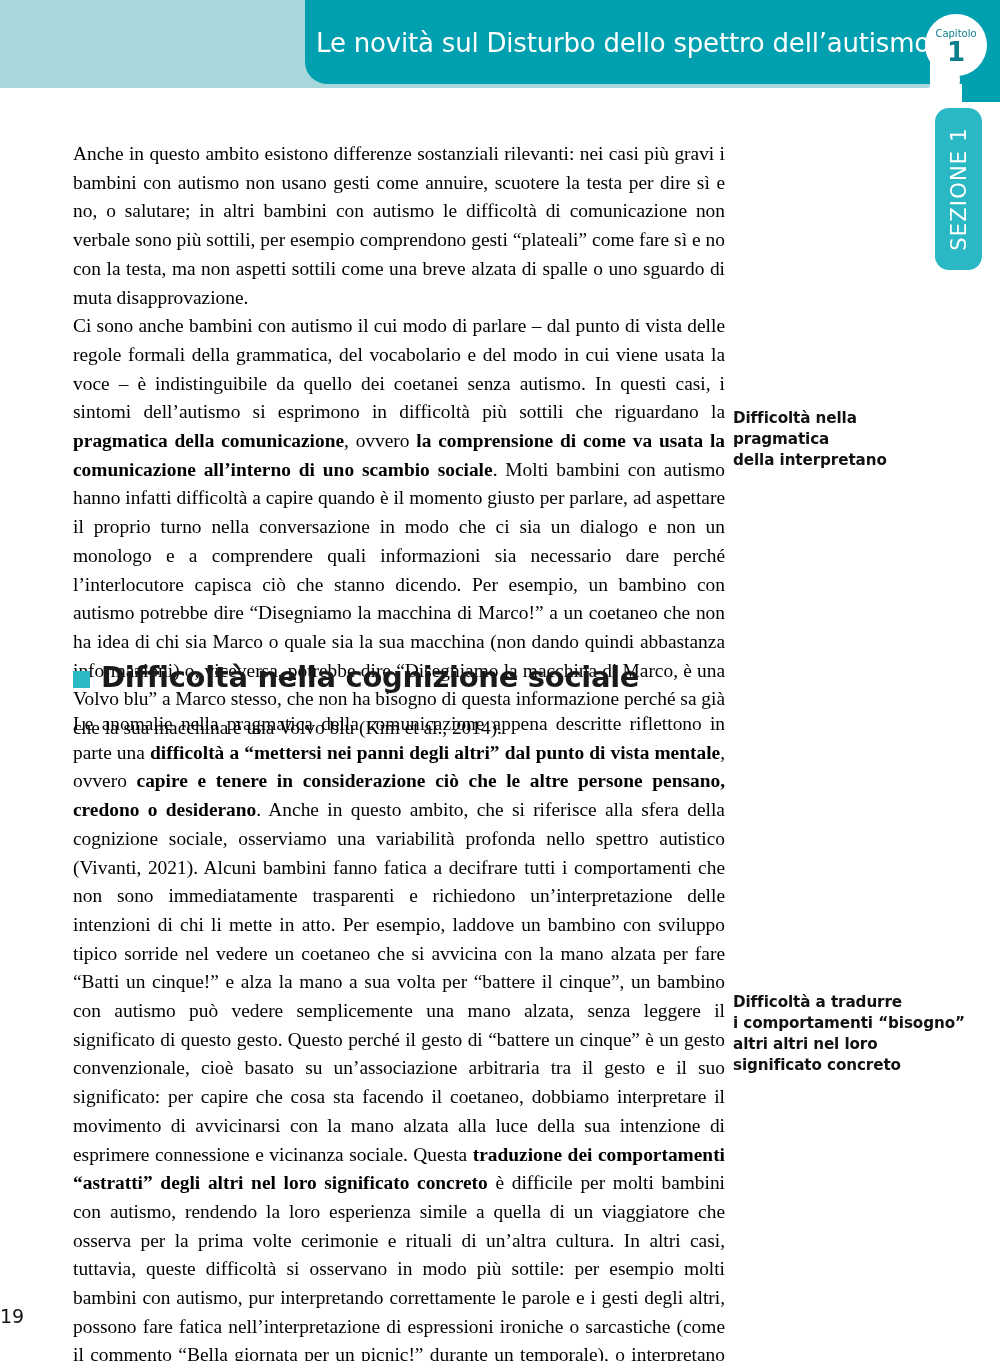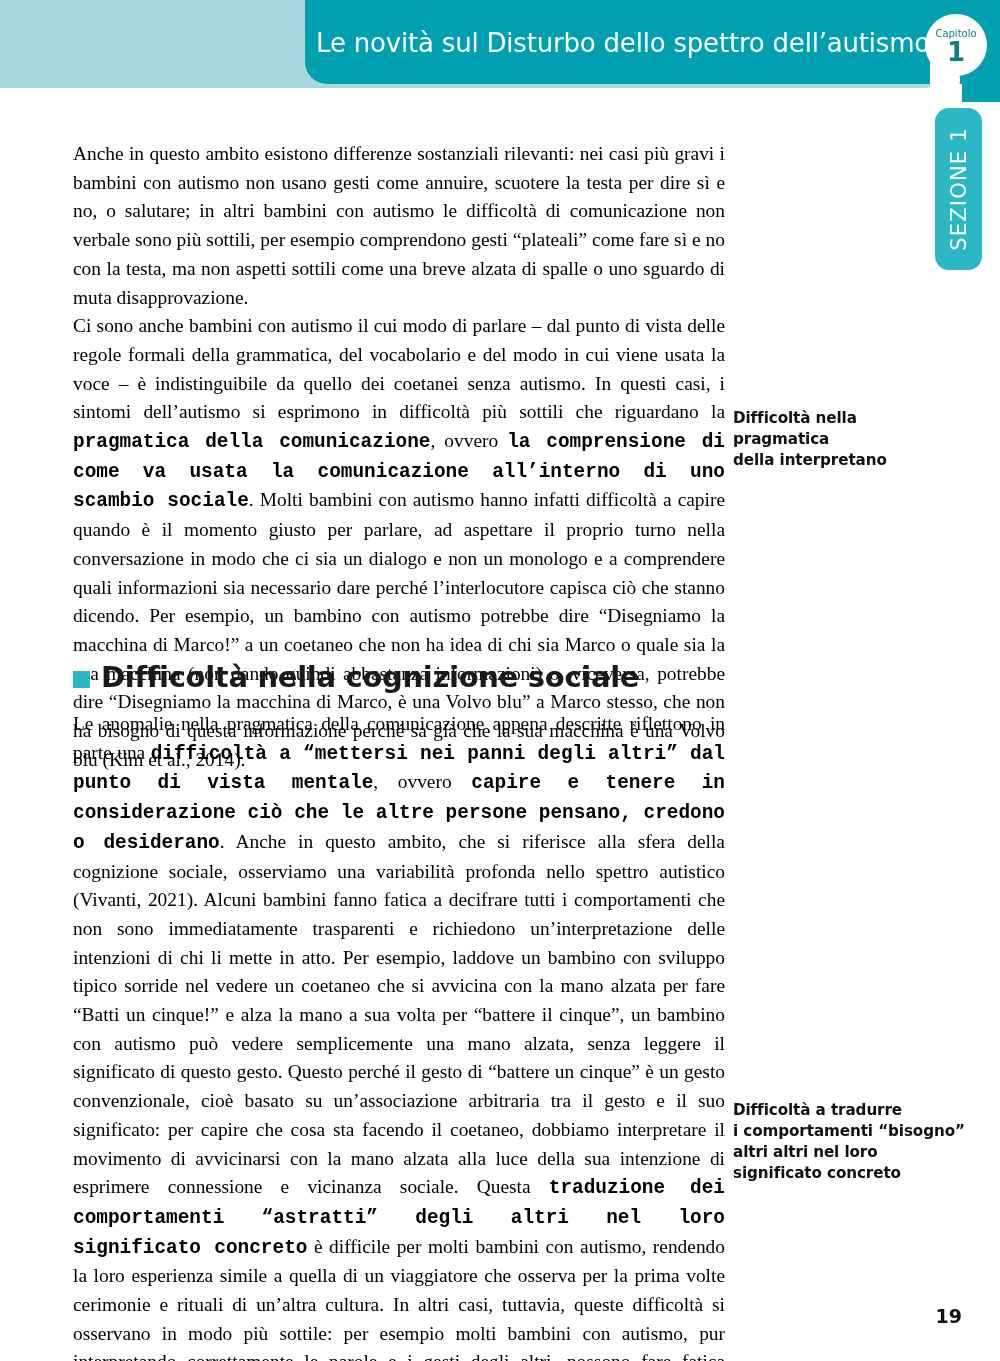--- a/index.html
+++ b/index.html
@@ -155,21 +155,21 @@
   }
   .para {
     font-size: 19.4px;
     line-height: 28.7px;
     text-align: justify;
     text-align-last: left;
     margin: 0;
     hyphens: manual;
     word-spacing: -0.1px;
   }
-  .para b { font-weight: 700; font-family: Liberation Mono, monospace; }
+  .para b { font-weight: 700; }
 
   
   #section-heading {
     position: absolute;
     top: 660px;
     left: 73px;
     width: 652px;
     display: flex;
     align-items: center;
     gap: 11px;
@@ -202,33 +202,32 @@
     left: 733px;
     width: 240px;
     font-family: "DejaVu Sans", "Liberation Sans", sans-serif;
     font-size: 15.2px;
     font-weight: 700;
     line-height: 21px;
     color: #111111;
     letter-spacing: -0.1px;
   }
   #margin-note-1 { top: 392px; margin-top: 16px; }
-  #margin-note-2 { top: 1100px; }
+  #margin-note-2 { top: 992px; }
   .margin-note .ml { display: block; white-space: nowrap; }
 
   
   #page-number {
     position: absolute;
     top: 1305px;
     left: 0;
     width: 962px;
-    text-align: right;
     font-family: "DejaVu Sans", "Liberation Sans", sans-serif;
     font-size: 19px;
-    font-weight: 700;
+    font-weight: 400;
     color: #111111;
   }
 </style>
 </head>
 <body>
 
 <div id="header-zone">
   <div id="header-band-light"></div>
   <div id="header-band-dark">
     <div id="header-title">Le novità sul Disturbo dello spettro dell’autismo</div>

